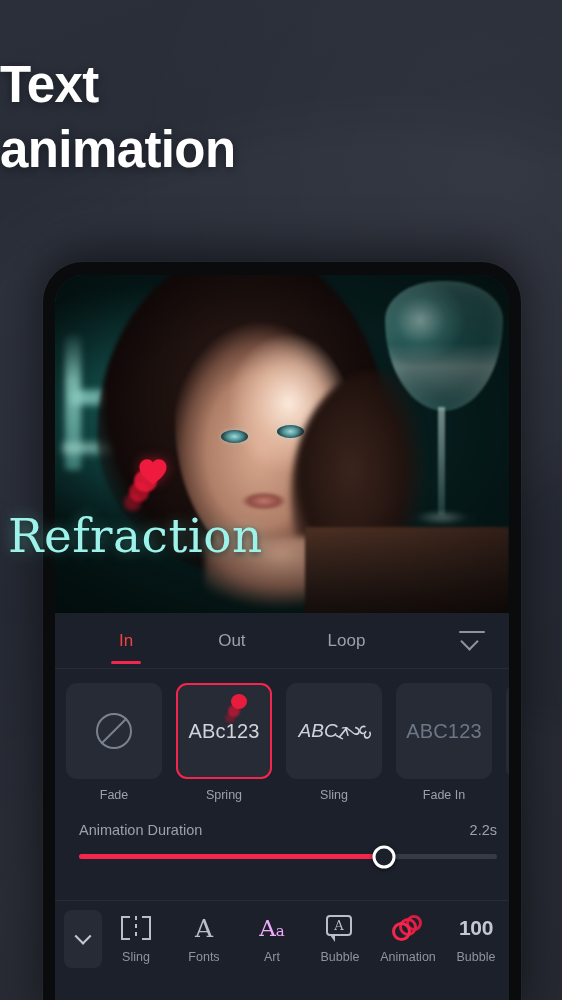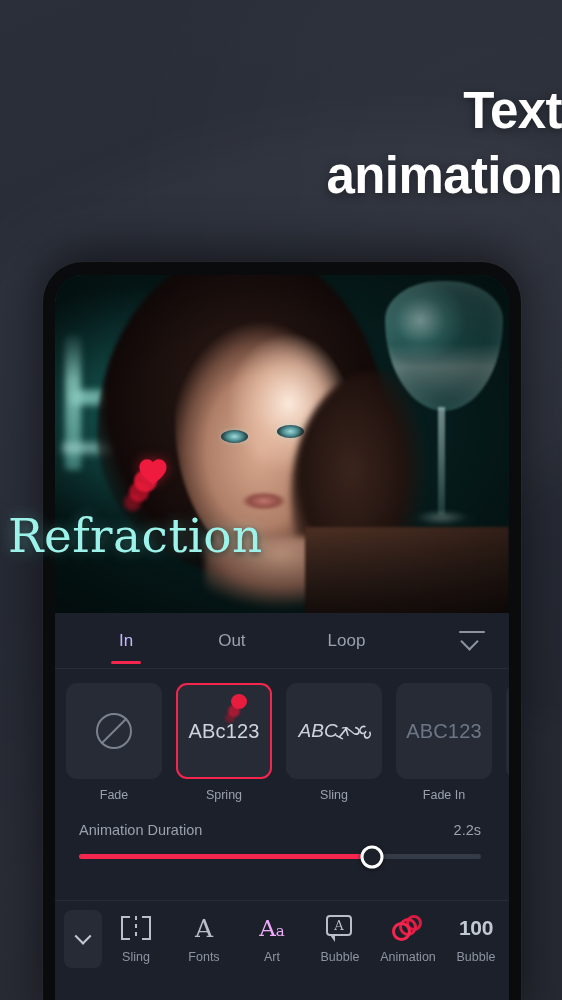--- a/index.html
+++ b/index.html
@@ -27,29 +27,28 @@
     background:rgba(255,255,255,0.022);
     filter:blur(18px);
     pointer-events:none;
   }
   .bg-swoosh.one  { left:-90px;  top:130px; transform:rotate(-12deg); }
   .bg-swoosh.two  { left:120px;  top:700px; width:620px; height:360px; background:rgba(255,255,255,0.016); }
 
   
   #headline {
     position:absolute; left:0; top:52px; width:562px;
-    text-align:right;
+    text-align:left;
     color:#ffffff;
     font-size:51px;
     font-weight:bold;
     line-height:1.28;
     letter-spacing:-0.6px;
     text-shadow:0 2px 10px rgba(0,0,0,0.42);
     z-index:4;
-    margin-top:26px;
   }
   #headline .l2 { display:block; }
 
   
   #phone {
     position:absolute;
     left:43px; top:262px;
     width:478px; height:760px;
     background:#0a0b0d;
     border-radius:40px 40px 0 0;
@@ -216,21 +215,21 @@
     border-bottom:1px solid rgba(255,255,255,0.055);
     display:flex; align-items:center;
   }
   .tab {
     position:relative;
     font-size:17px;
     color:#9aa1ae;
     text-align:center;
     padding:0 6px;
   }
-  .tab.t-in   { margin-left:58px; color:#c4b5fd; }
+  .tab.t-in   { margin-left:58px; color:#ef4444; }
   .tab.t-out  { margin-left:73px; }
   .tab.t-loop { margin-left:70px; }
   .tab.active::after {
     content:"";
     position:absolute; left:50%; transform:translateX(-50%);
     bottom:-13px; width:30px; height:3px;
     background:#f4264e; border-radius:2px;
   }
   #collapse-tabs {
     position:absolute; right:24px; top:16px;
@@ -293,21 +292,21 @@
   .sling-word .c6 { transform:rotate(128deg) translateY(-1px); }
   .spring-blob {
     position:absolute; left:46px; top:8px; width:26px; height:30px;
   }
   .spring-blob .d { position:absolute; border-radius:50%; }
   .spring-blob .d1 { left:1px;  top:20px; width:10px; height:10px; background:rgba(190,16,40,0.45); filter:blur(1.4px); }
   .spring-blob .d2 { left:4px;  top:12px; width:12px; height:12px; background:rgba(218,20,50,0.7);  filter:blur(1.1px); }
   .spring-blob .d3 { left:7px;  top:1px;  width:16px; height:15px; background:#e81c3c; filter:blur(0.5px); border-radius:50% 50% 50% 50%; }
 
   
-  #duration { padding:20px 28px 0 24px; }
+  #duration { padding:20px 12px 0 24px; }
   #duration .row {
     display:flex; justify-content:space-between; align-items:baseline;
   }
   #duration .lbl { font-size:14.5px; color:#9aa1ae; }
   #duration .val { font-size:14.5px; color:#9aa1ae; }
   #track {
     position:relative;
     margin-top:16px;
     height:5px; width:100%;
     background:#343a46; border-radius:3px;

